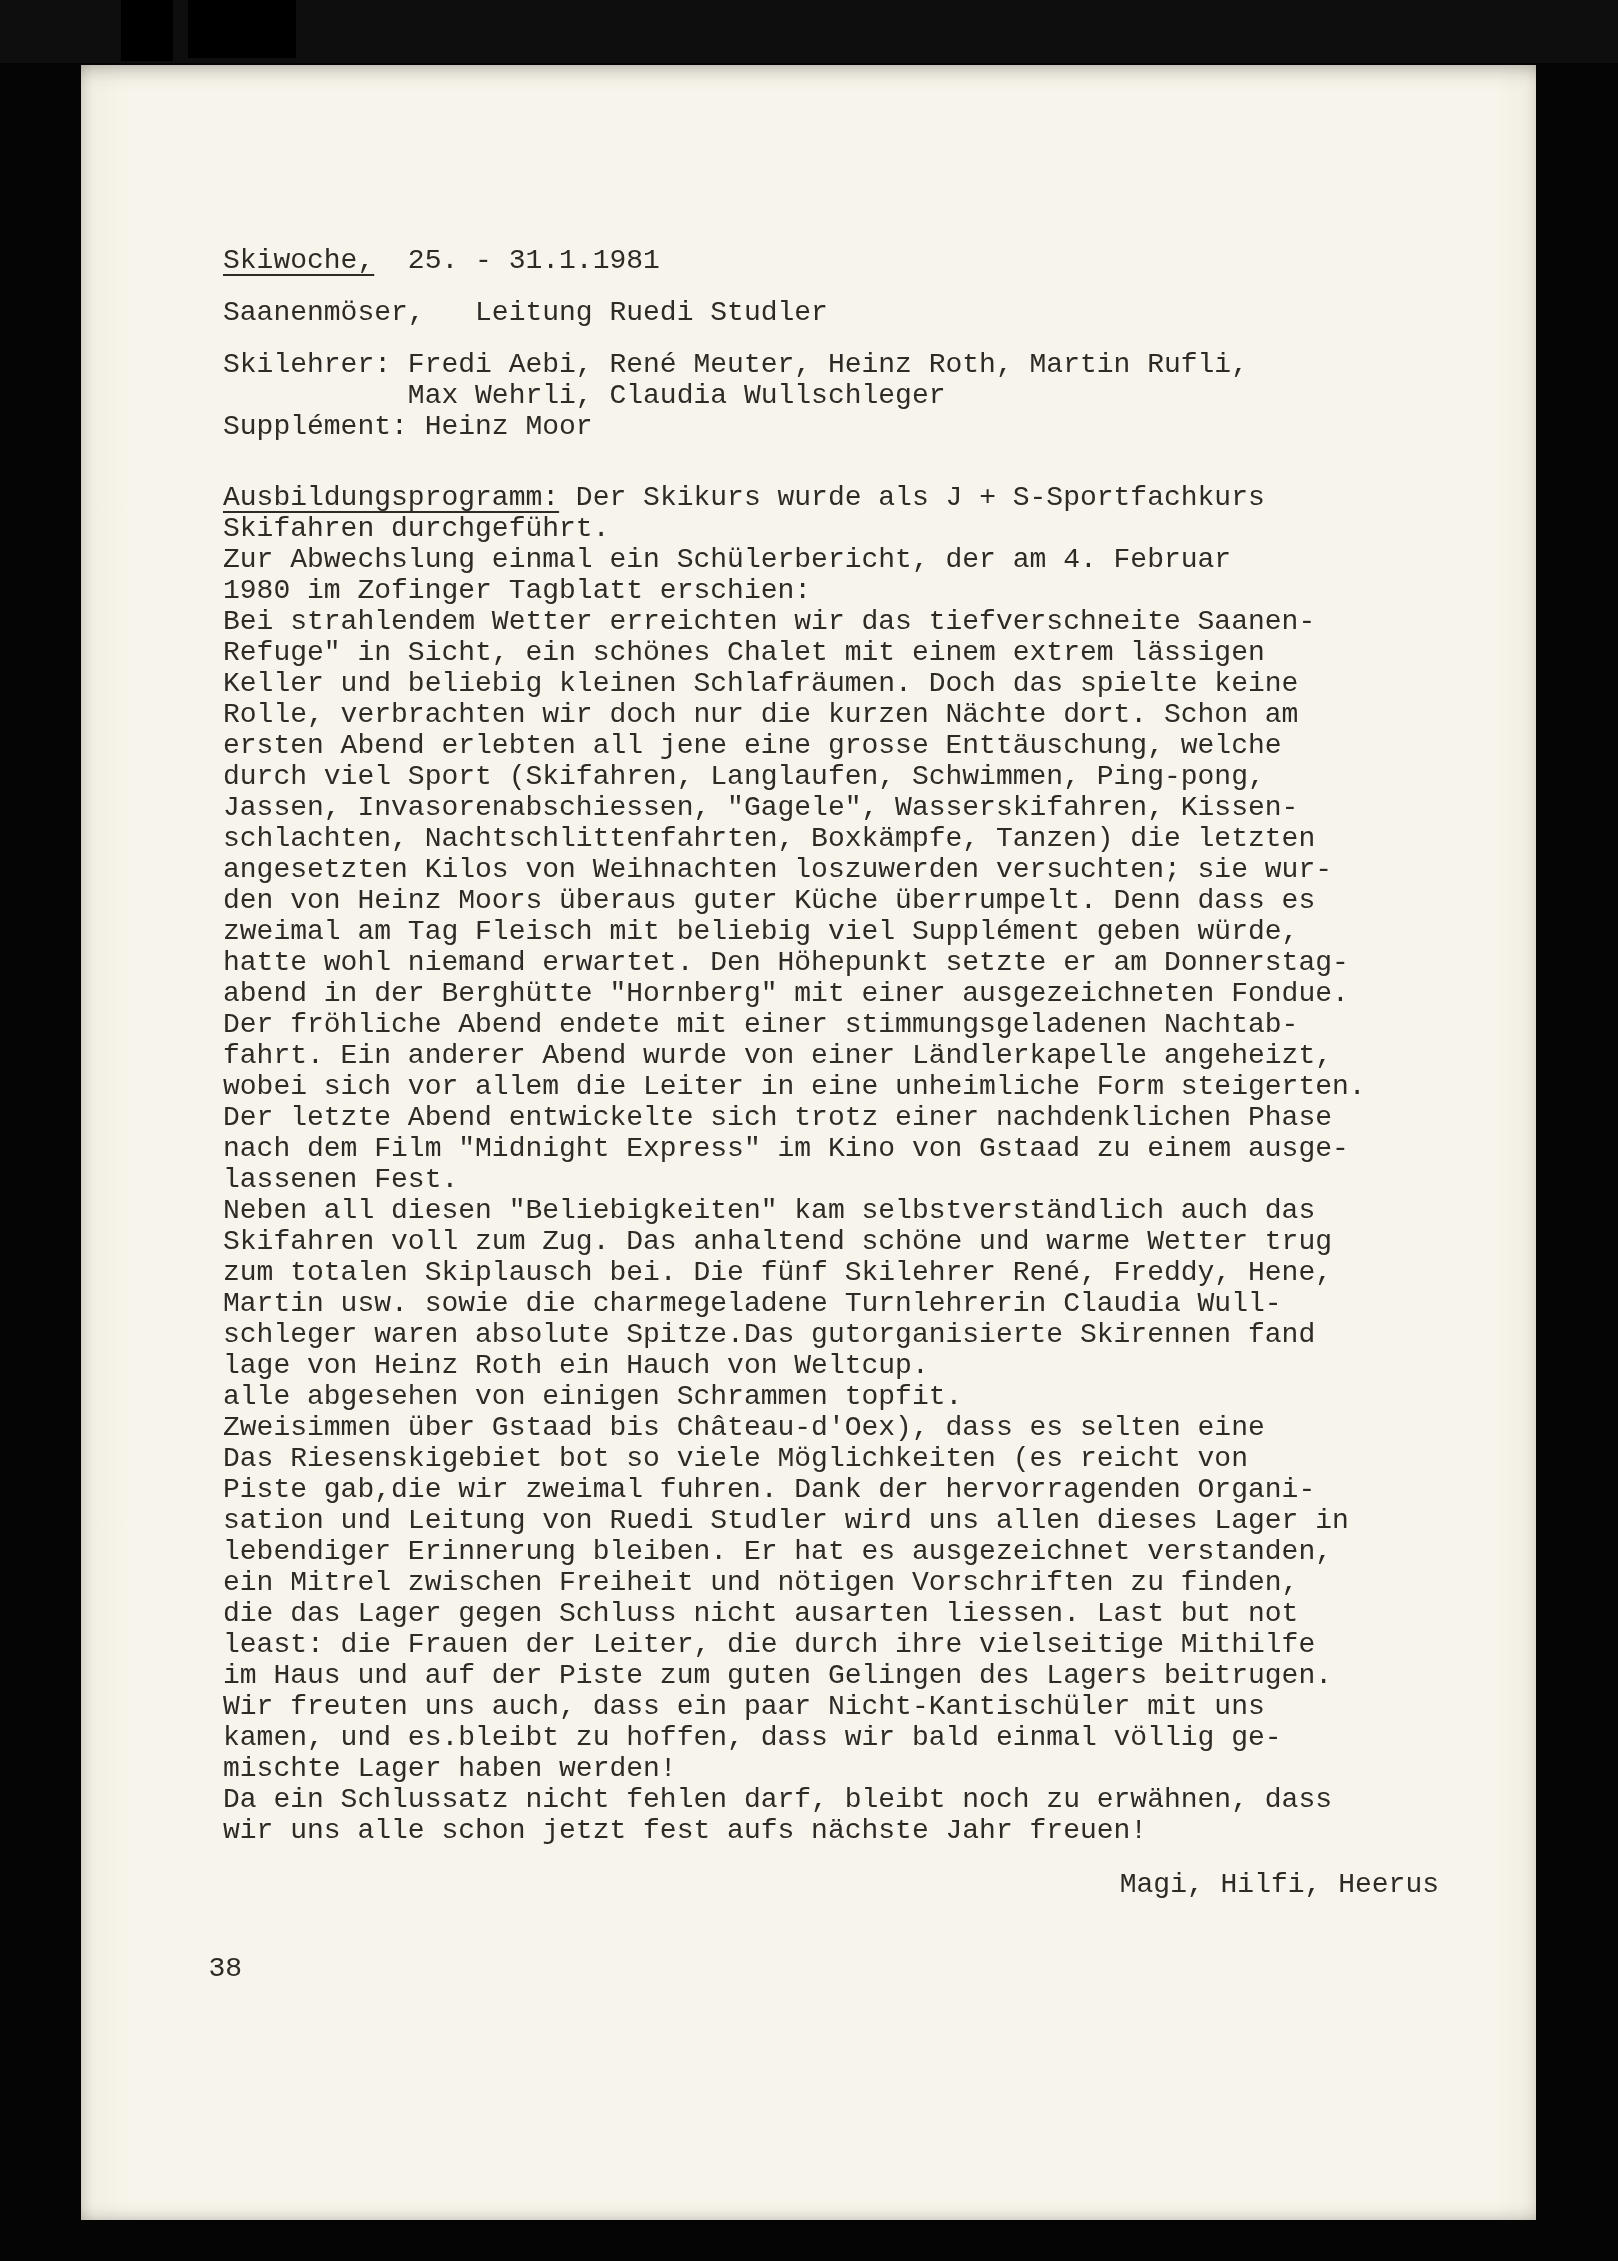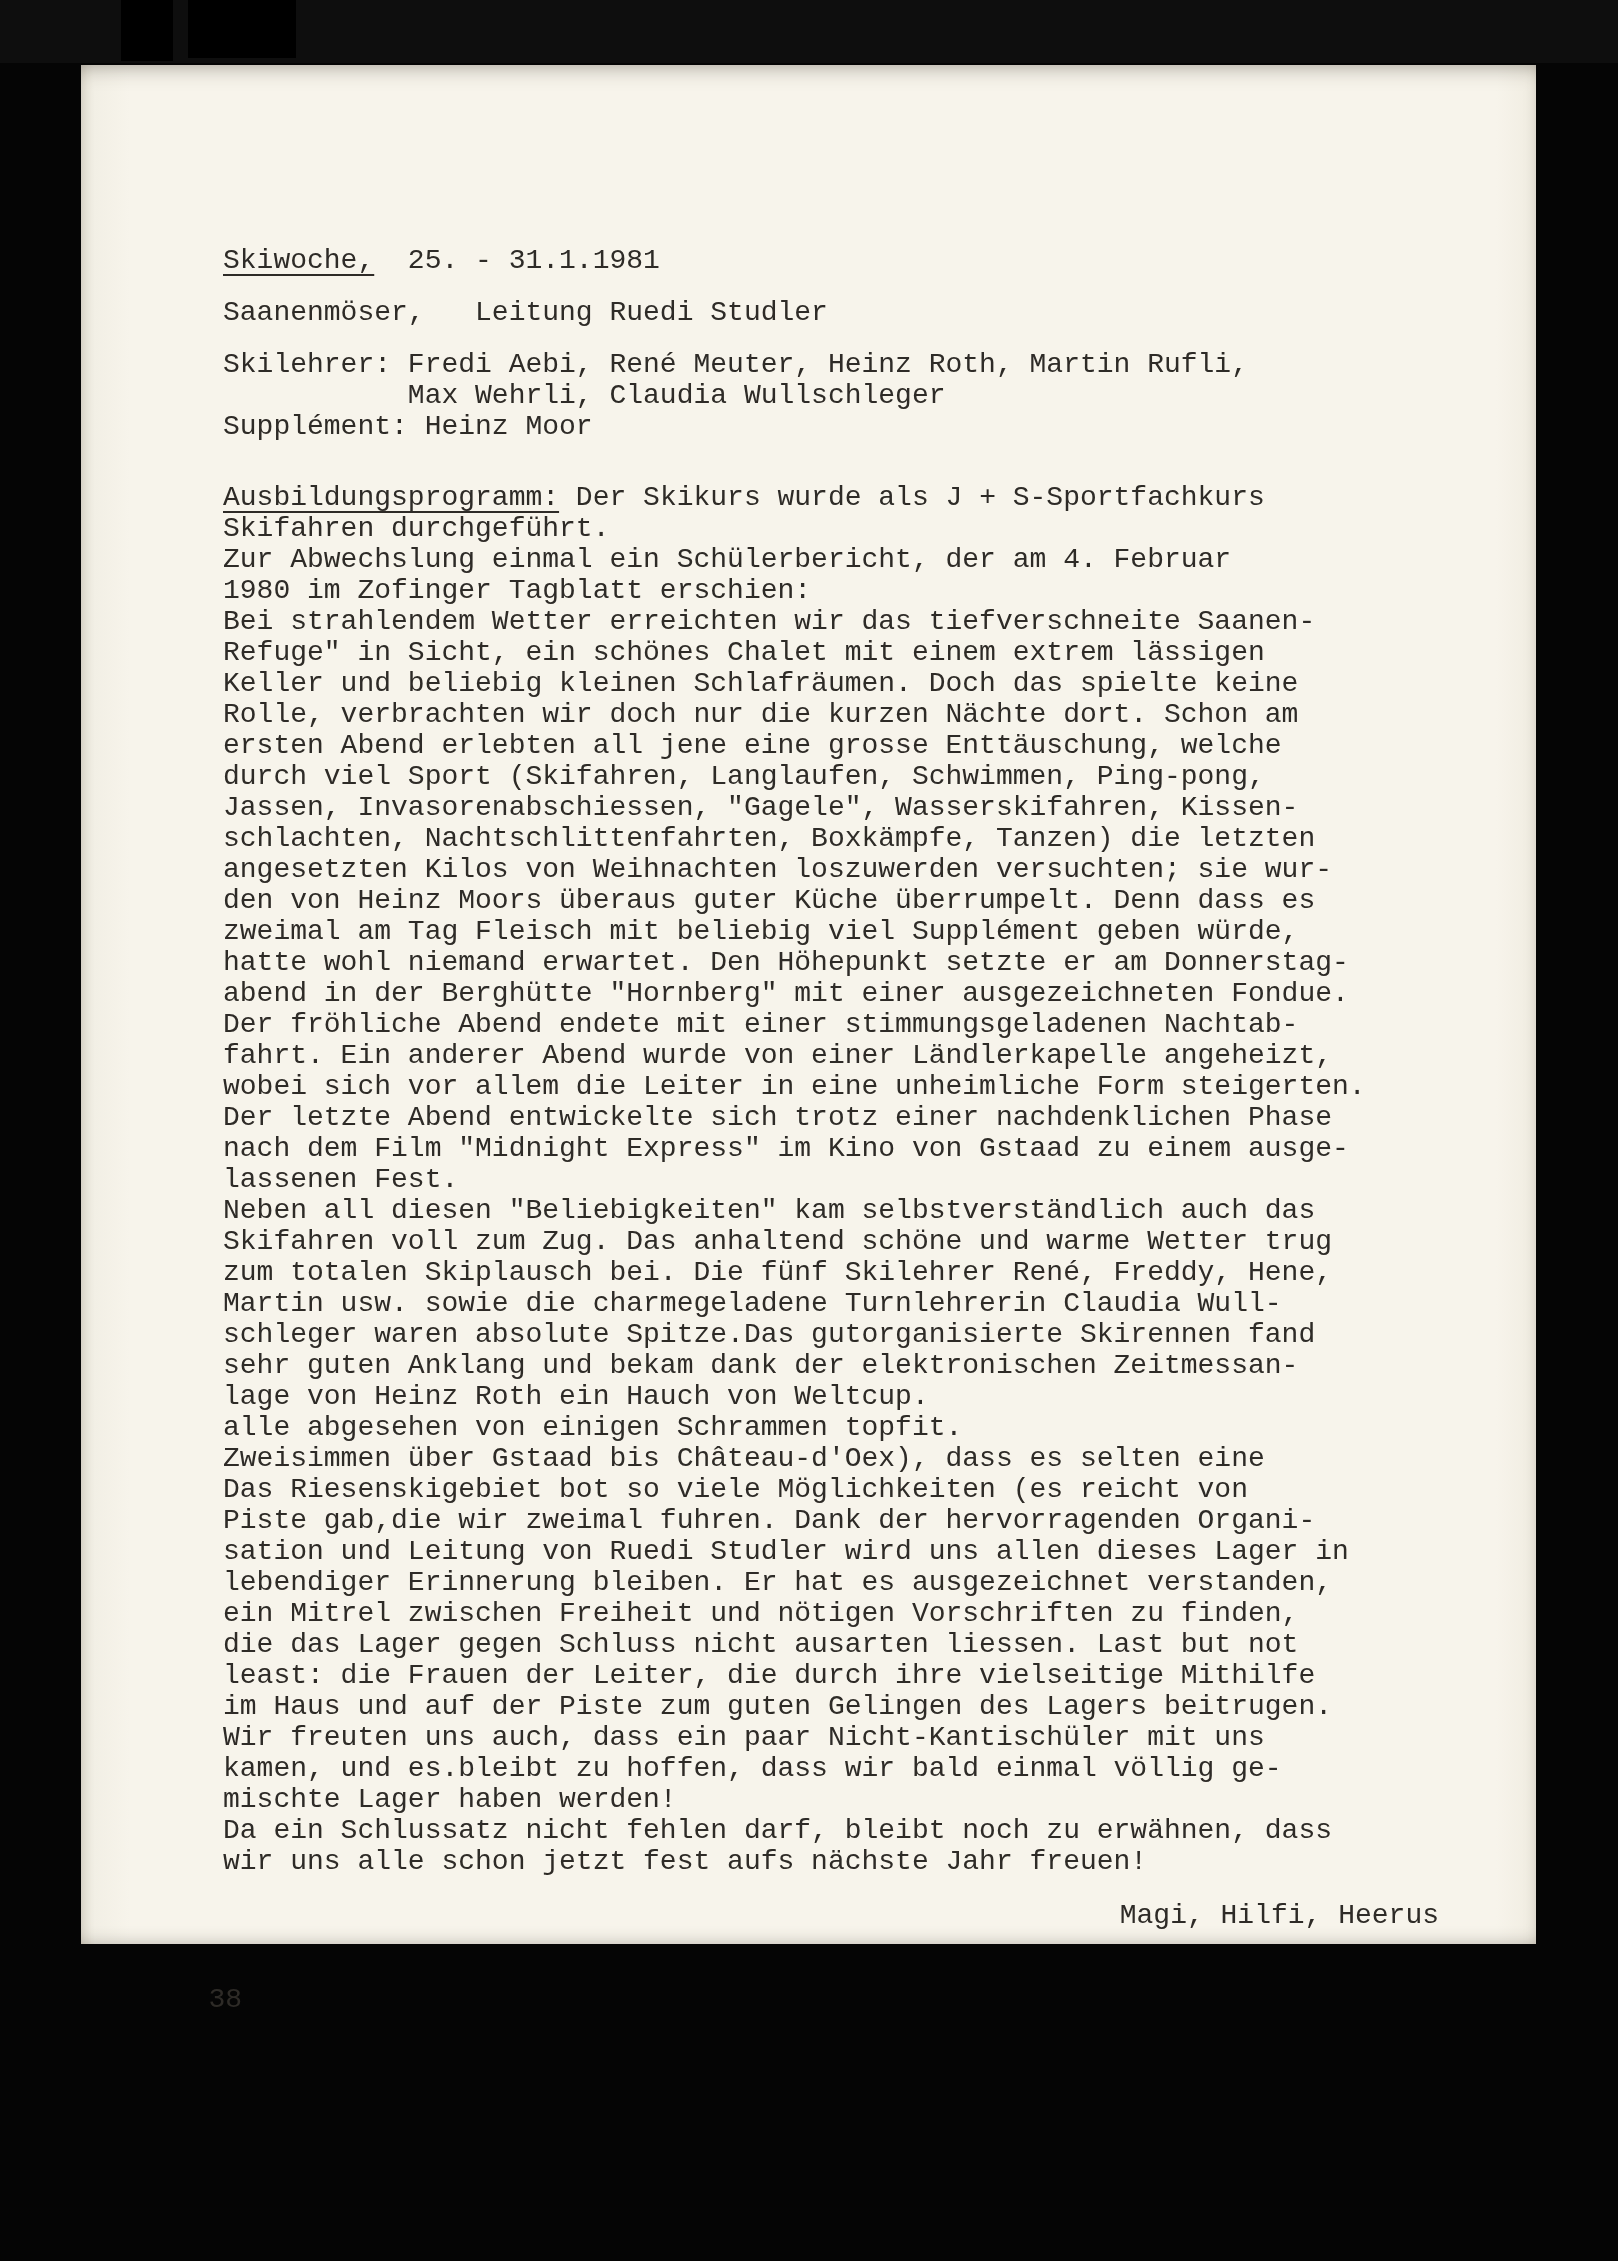--- a/index.html
+++ b/index.html
@@ -20,21 +20,21 @@
     position: absolute; left: 0; top: 0;
     width: 100%; height: 63px;
     background: #0e0e0e;
   }
   .notch { position: absolute; top: 0; background: #000; }
   .notch-a { left: 121px; width: 52px; height: 61px; }
   .notch-b { left: 188px; width: 108px; height: 58px; }
   .page {
     position: absolute;
     left: 81px; top: 65px;
-    width: 1455px; height: 1879px;
+    width: 1455px; height: 2155px;
     background: linear-gradient(90deg,
       #e7e3d7 0px, #f2efe5 13px, var(--paper, #f7f4eb) 49px,
       var(--paper, #f7f4eb) calc(100% - 40px), #f0ece1 100%);
     box-shadow:
       inset 0 13px 21px -13px rgba(62, 56, 44, 0.50),
       inset 0 -9.7px 18px -11.3px rgba(62, 56, 44, 0.38);
     padding: 180px 97px 0 142px;
   }
   .line {
     white-space: pre;
@@ -94,21 +94,20 @@
           <div class="line">fahrt. Ein anderer Abend wurde von einer Ländlerkapelle angeheizt,</div>
           <div class="line">wobei sich vor allem die Leiter in eine unheimliche Form steigerten.</div>
           <div class="line">Der letzte Abend entwickelte sich trotz einer nachdenklichen Phase</div>
           <div class="line">nach dem Film "Midnight Express" im Kino von Gstaad zu einem ausge-</div>
           <div class="line">lassenen Fest.</div>
           <div class="line">Neben all diesen "Beliebigkeiten" kam selbstverständlich auch das</div>
           <div class="line">Skifahren voll zum Zug. Das anhaltend schöne und warme Wetter trug</div>
           <div class="line">zum totalen Skiplausch bei. Die fünf Skilehrer René, Freddy, Hene,</div>
           <div class="line">Martin usw. sowie die charmegeladene Turnlehrerin Claudia Wull-</div>
           <div class="line">schleger waren absolute Spitze.Das gutorganisierte Skirennen fand</div>
-          <div class="line">sehr guten Anklang und bekam dank der elektronischen Zeitmessan-</div>
           <div class="line">lage von Heinz Roth ein Hauch von Weltcup.</div>
           <div class="line">alle abgesehen von einigen Schrammen topfit.</div>
           <div class="line">Zweisimmen über Gstaad bis Château-d'Oex), dass es selten eine</div>
           <div class="line">Das Riesenskigebiet bot so viele Möglichkeiten (es reicht von</div>
           <div class="line">Piste gab,die wir zweimal fuhren. Dank der hervorragenden Organi-</div>
           <div class="line">sation und Leitung von Ruedi Studler wird uns allen dieses Lager in</div>
           <div class="line">lebendiger Erinnerung bleiben. Er hat es ausgezeichnet verstanden,</div>
           <div class="line">ein Mitrel zwischen Freiheit und nötigen Vorschriften zu finden,</div>
           <div class="line">die das Lager gegen Schluss nicht ausarten liessen. Last but not</div>
           <div class="line">least: die Frauen der Leiter, die durch ihre vielseitige Mithilfe</div>

